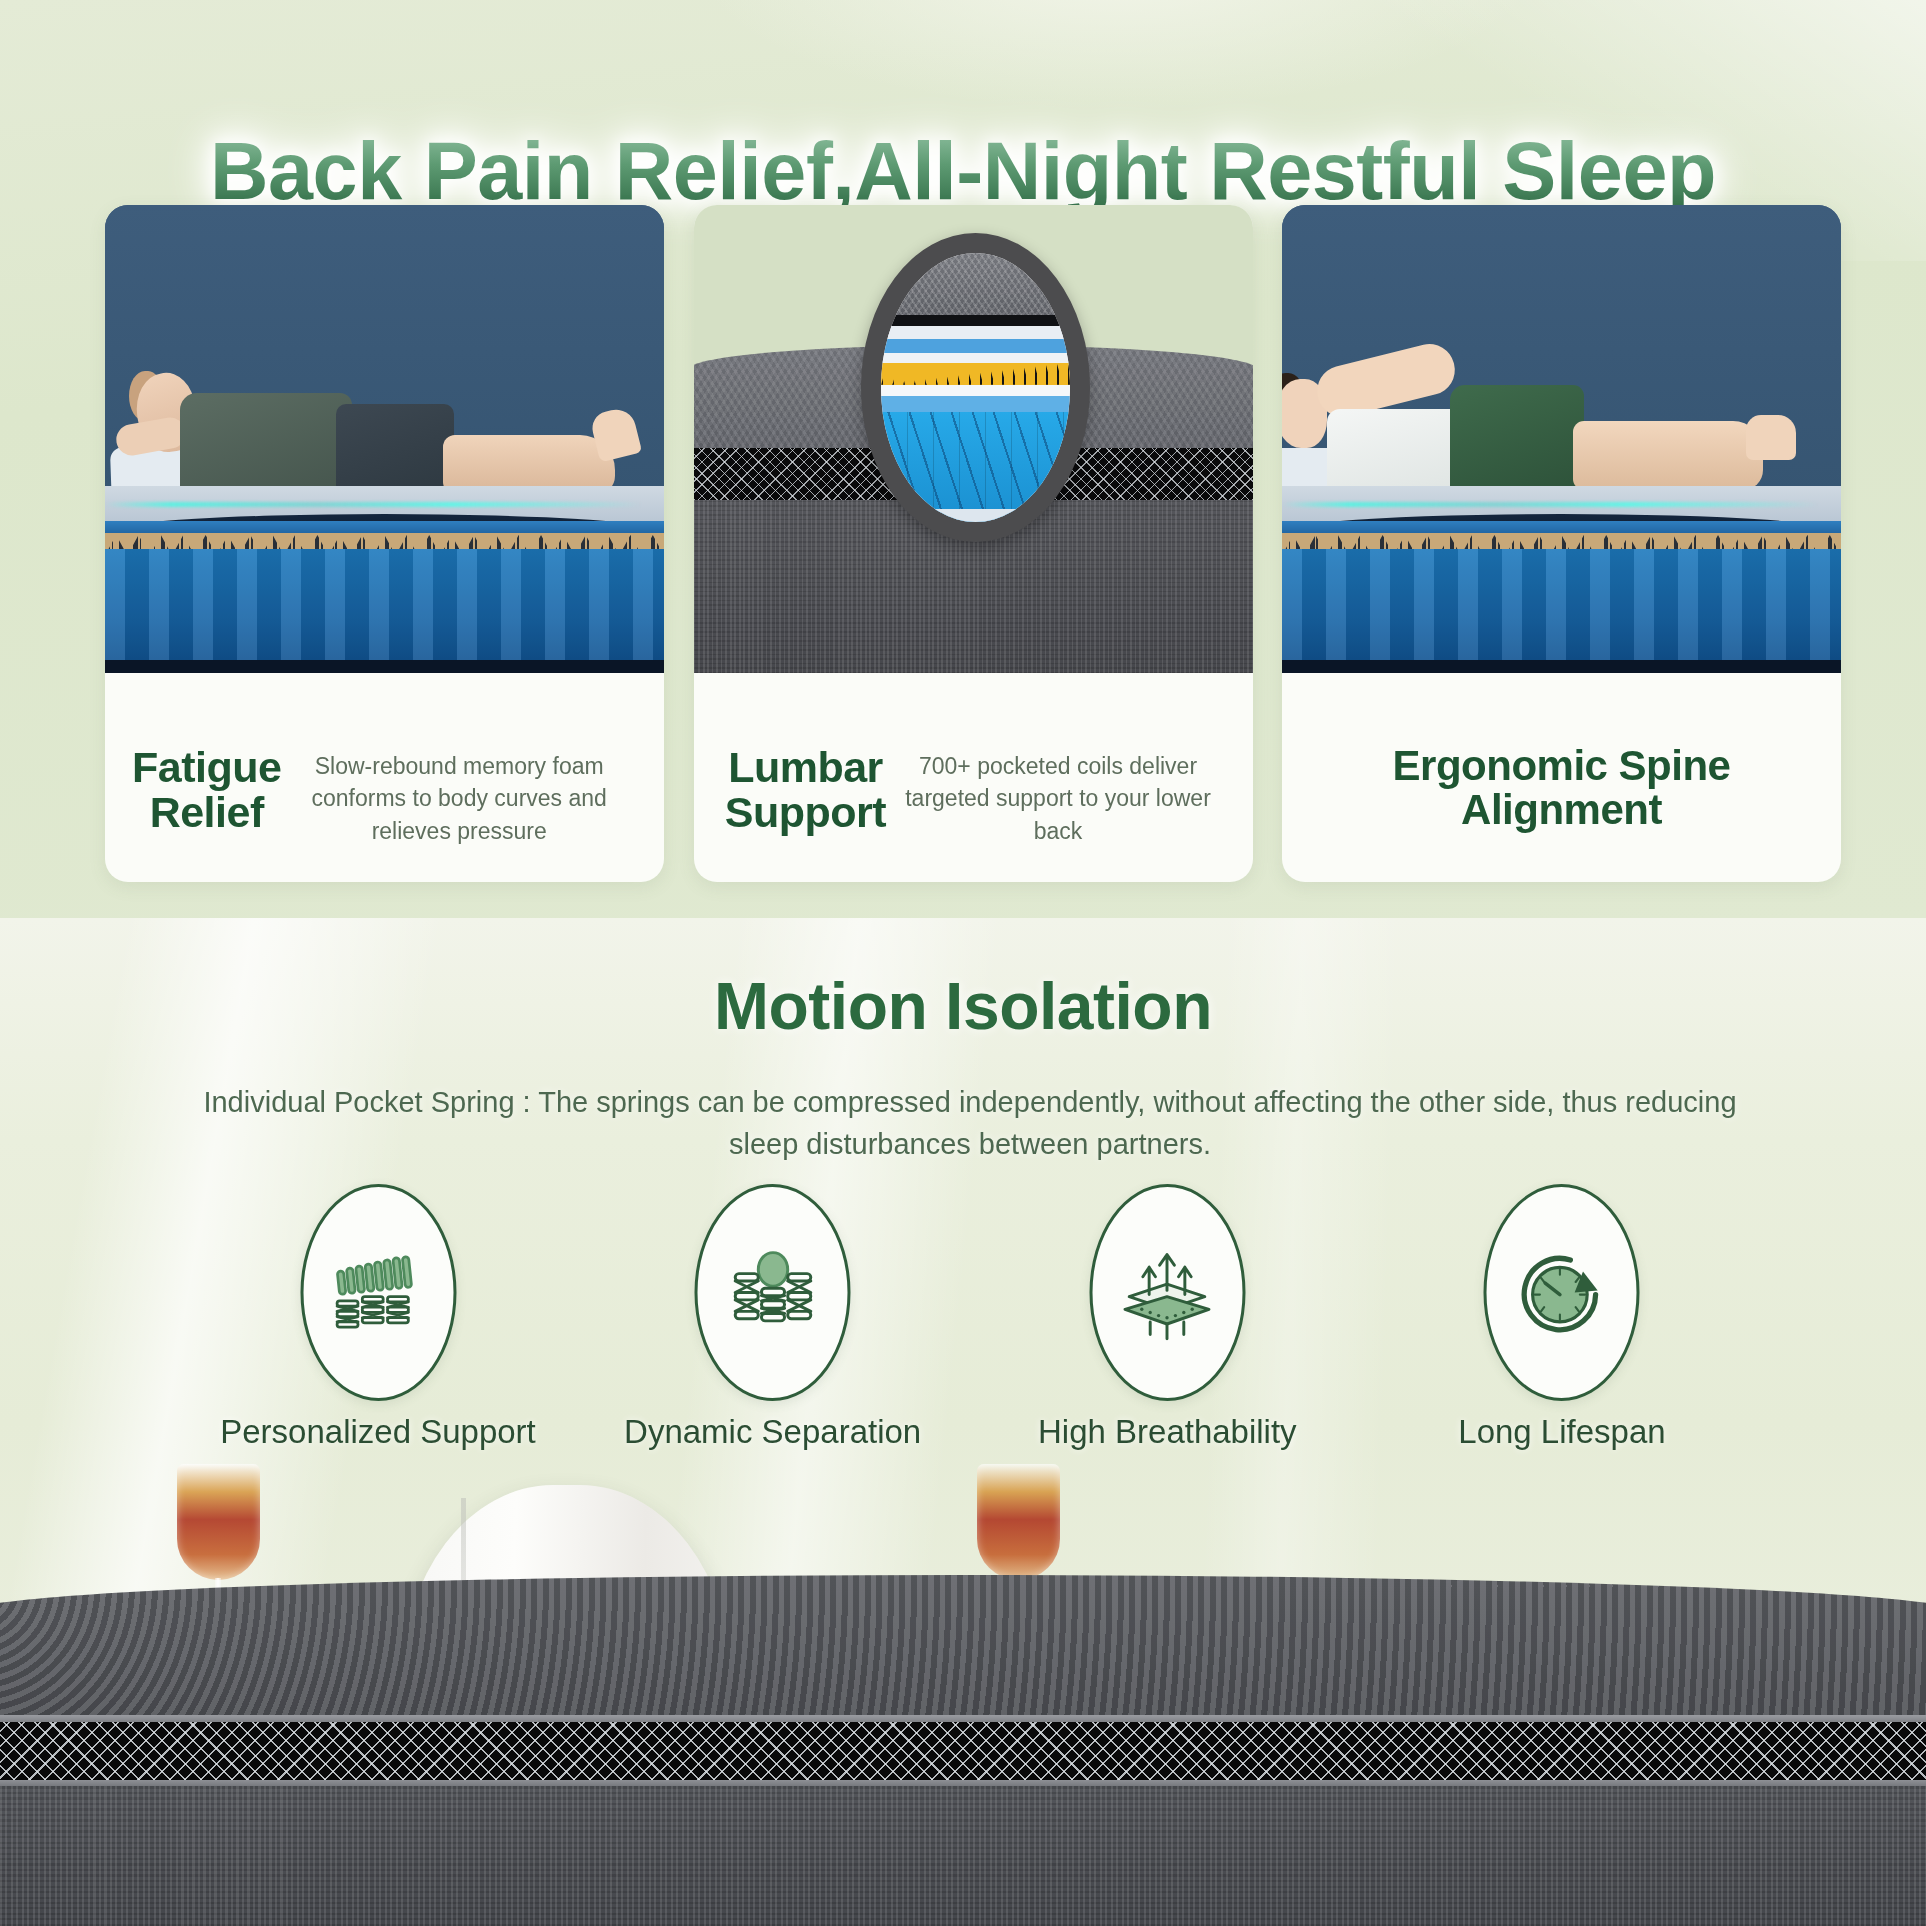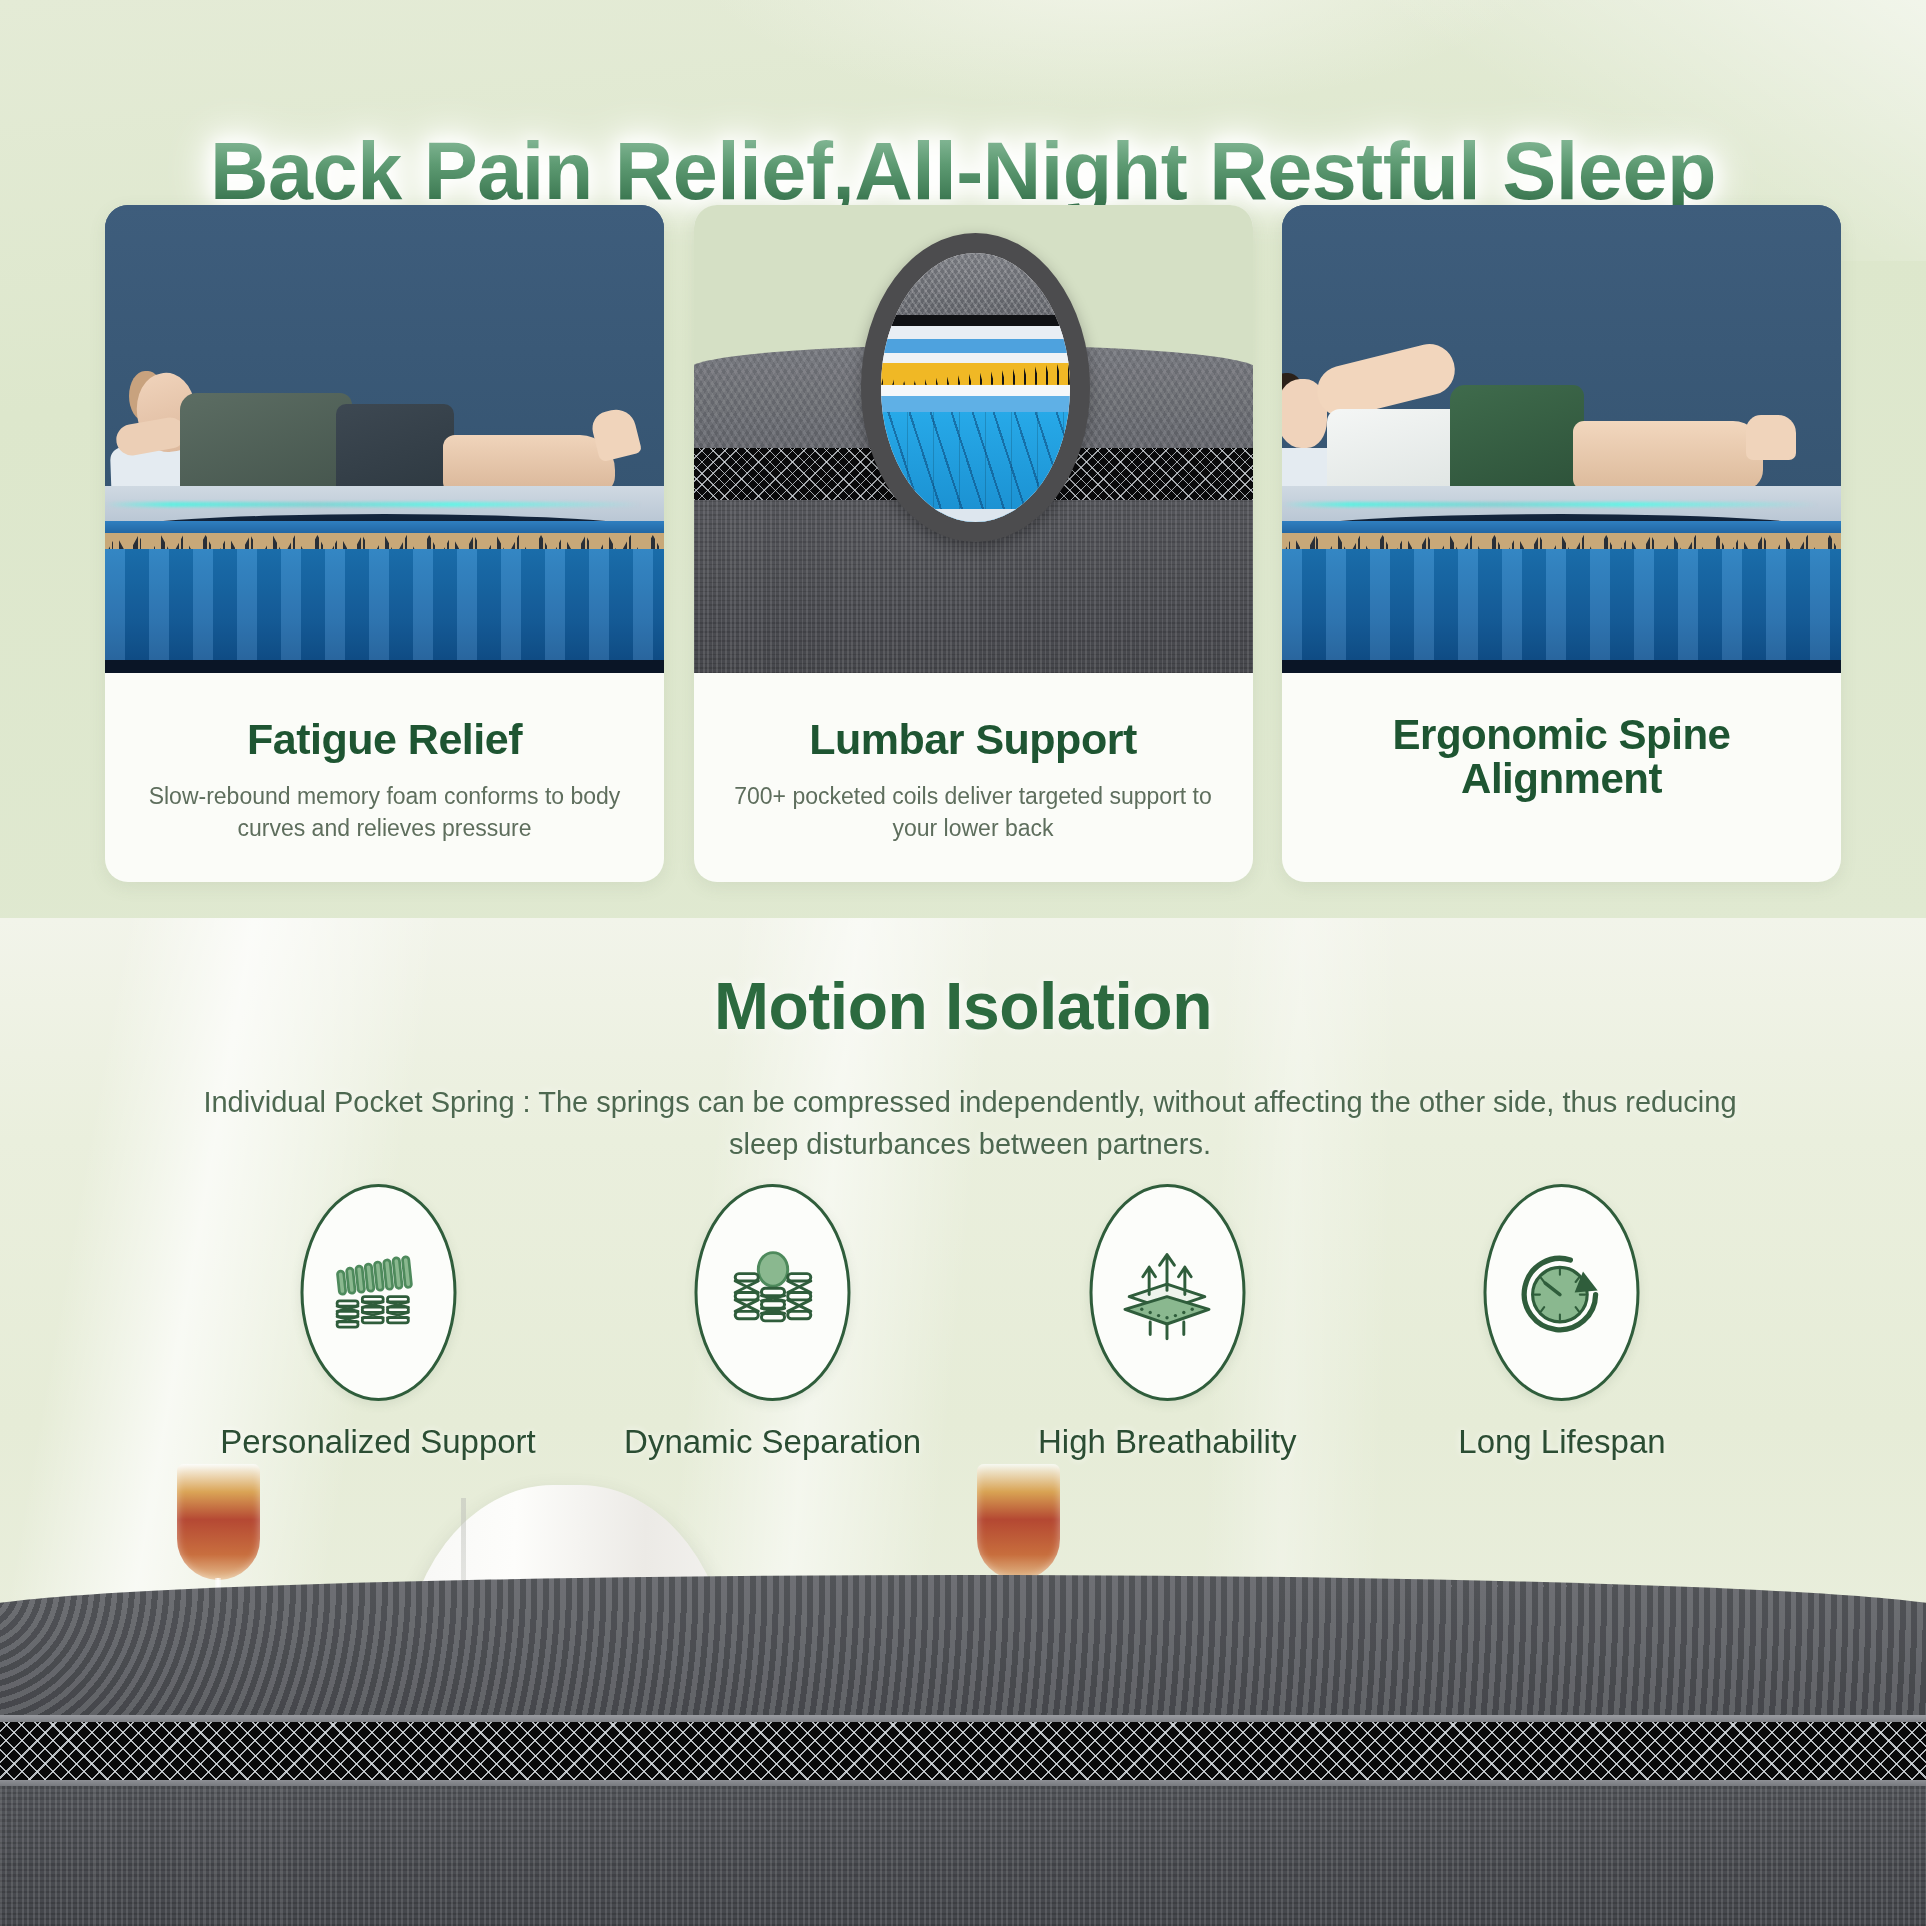--- a/index.html
+++ b/index.html
@@ -40,22 +40,22 @@
     position:absolute;left:105px;top:205px;width:1736px;height:677px;
     display:flex;justify-content:space-between;
   }
   .card{
     width:559px;height:677px;border-radius:23px;overflow:hidden;
     background:#fbfcf8;position:relative;
     box-shadow:0 5px 17px rgba(90,110,80,.10);
     display:flex;flex-direction:column;
   }
   .card-photo{position:relative;width:100%;height:468px;overflow:hidden;flex:none;}
-  .card-text{flex:1;display:flex;flex-direction:column;align-items:center;
-    padding:44px 27px 0;box-sizing:border-box;text-align:center;}
+  .card-text{flex:1;display:flex;flex-direction:row;align-items:center;
+    padding:24px 27px 0;box-sizing:border-box;text-align:center;}
   .card-title{
     font-size:43px;font-weight:700;color:#1e5532;line-height:1.04;
     letter-spacing:-0.5px;margin:0;
   }
   .card-title.two-line{font-size:42px;margin-top:-4px;}
   .card-desc{
     margin-top:18px;font-size:23px;line-height:1.42;color:#5e6e5d;font-weight:400;
   }
   .card-title.two-line + .card-desc{margin-top:13px;}
 
@@ -203,21 +203,21 @@
   }
   .feat{width:321px;display:flex;flex-direction:column;align-items:center;}
   .feat-badge{
     width:150px;height:211px;border-radius:50%;
     border:3px solid #2f5d3b;background:#fcfdfa;
     display:flex;align-items:center;justify-content:center;
     box-shadow:0 3px 11px rgba(70,95,70,.12);
   }
   .feat-badge svg{width:105px;height:105px;display:block;}
   .feat-label{
-    margin-top:22px;font-size:33px;color:#2b4d33;font-weight:400;
+    margin-top:12px;font-size:33px;color:#2b4d33;font-weight:400;
     white-space:nowrap;text-shadow:0 0 7px rgba(255,255,255,.85);
   }
 
   
   .hero{position:absolute;left:0;bottom:0;width:1926px;height:351px;overflow:hidden;}
   .hero-top{position:absolute;left:-2%;right:-2%;top:0;height:42%;
     background:
       repeating-radial-gradient(circle at 13px 11px,rgba(255,255,255,.10) 0 5.5px,rgba(0,0,0,.13) 5.5px 11.5px),
       linear-gradient(180deg,#5e6065 0%,#4e5055 100%);
     border-radius:50% 50% 0 0/26% 26% 0 0;}

